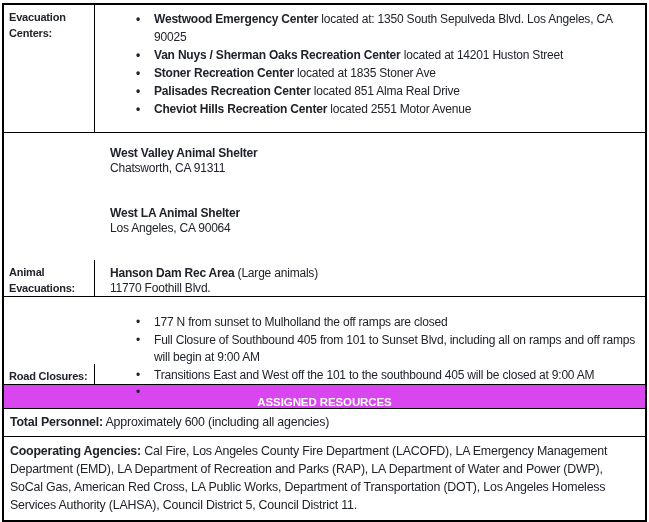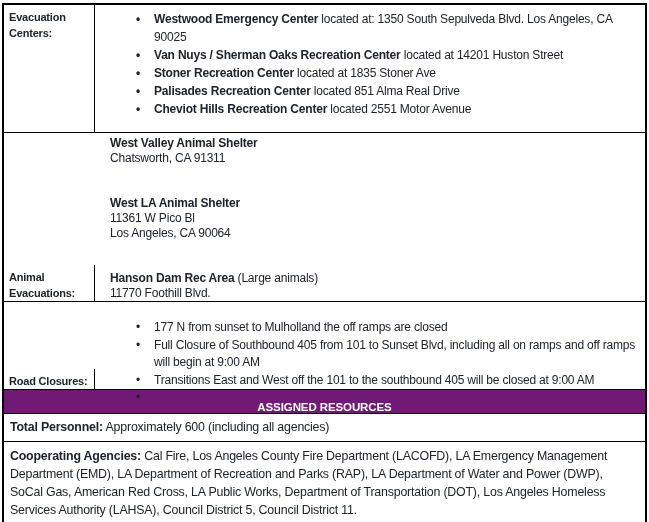--- a/index.html
+++ b/index.html
@@ -48,21 +48,21 @@
   .shelters { padding: 3px 10px 0 3px; font-size: 12px; line-height: 15px; letter-spacing: -0.2px; }
   .shelter + .shelter { margin-top: 30px; }
 
   
   .row-evac   { min-height: 127px; }
   .row-animal { min-height: 164px; }
   .row-road   { min-height: 88px; }
 
   .banner {
     height: 24px;
-    background: #701a75;
+    background: #d946ef;
     display: flex; align-items: center; justify-content: center;
   }
   .banner span {
     color: #ffffff; font-weight: bold; font-size: 11.5px;
     letter-spacing: -0.1px;
   }
 
   .trow { display: block; font-size: 12.4px; letter-spacing: -0.2px; }
   .trow-personnel { min-height: 28px; padding: 6px 16px 0 6px; line-height: 15px; }
   .trow-agencies  { min-height: 79px; padding: 5px 8px 6px 6px; line-height: 18px; }
@@ -104,21 +104,20 @@
 
     <div class="row row-animal">
       <div class="label-cell">Animal Evacuations:</div>
       <div class="content-cell shelters">
         <div class="shelter">
           <div><b>West Valley Animal Shelter</b><span></span></div>
           <div>Chatsworth, CA 91311</div>
         </div>
         <div class="shelter">
           <div><b>West LA Animal Shelter</b><span></span></div>
-          <div>11361 W Pico Bl</div>
           <div>Los Angeles, CA 90064</div>
         </div>
         <div class="shelter">
           <div><b>Hanson Dam Rec Area</b><span> (Large animals)</span></div>
           <div>11770 Foothill Blvd.</div>
         </div>
       </div>
     </div>
 
     <div class="row row-road">

